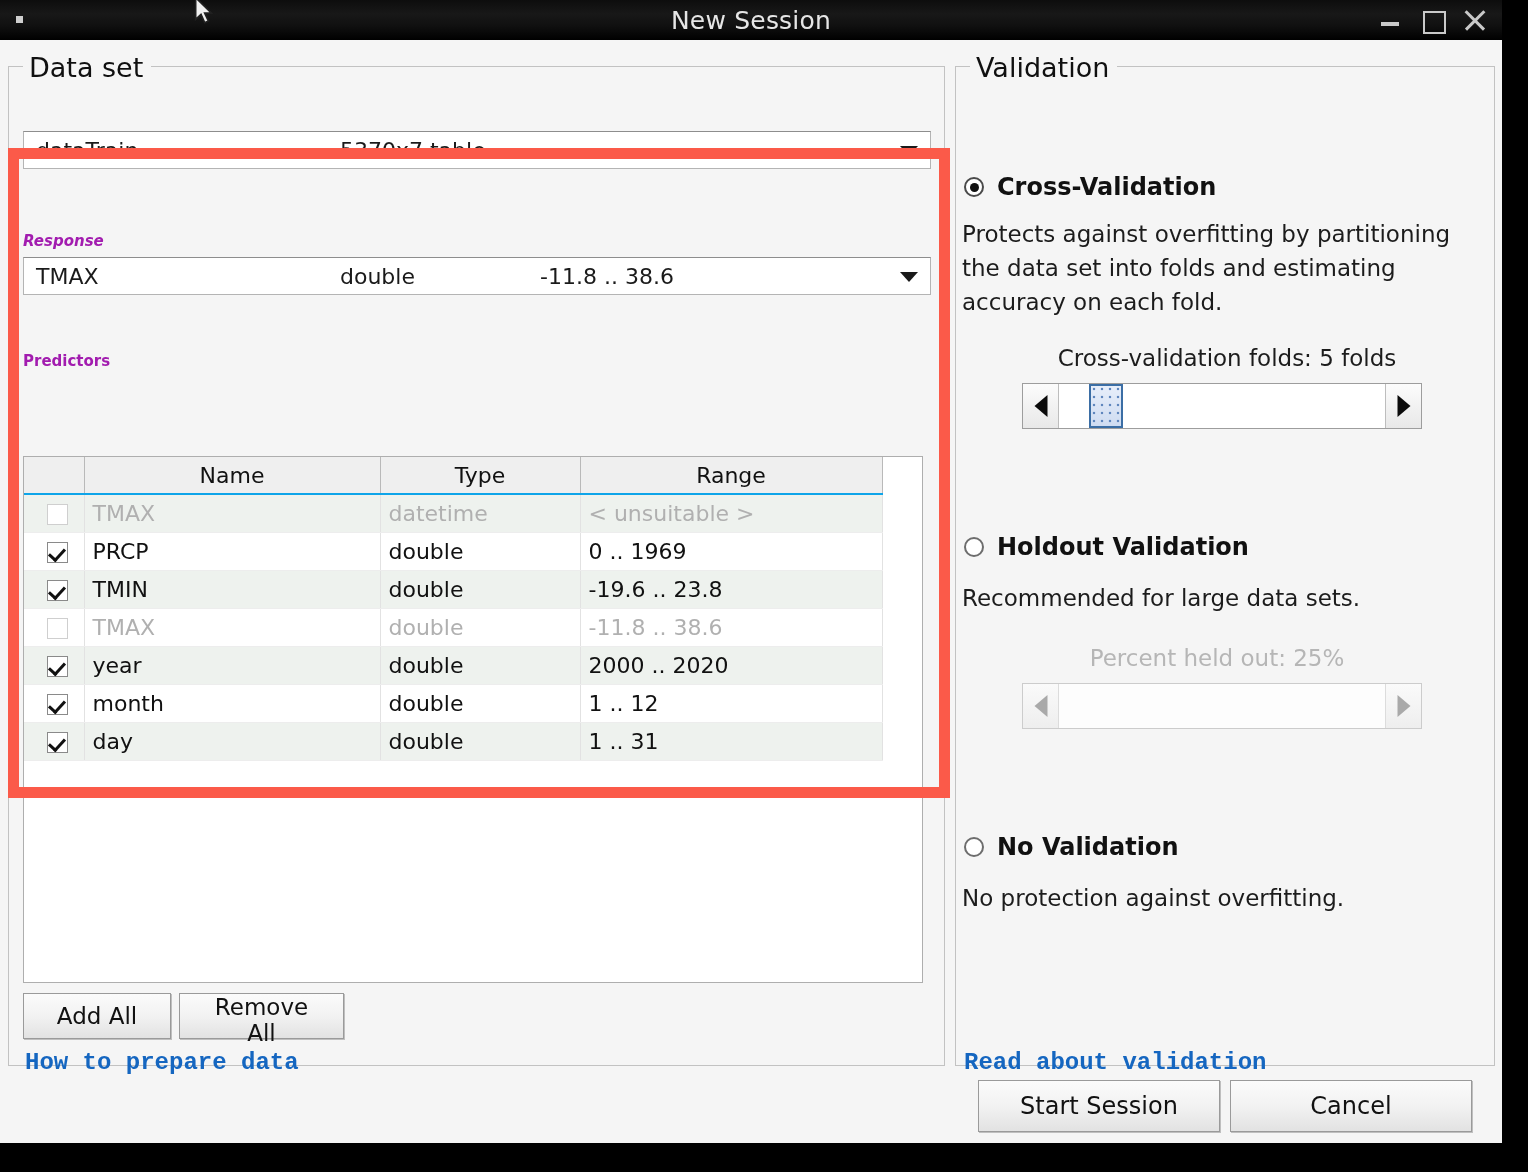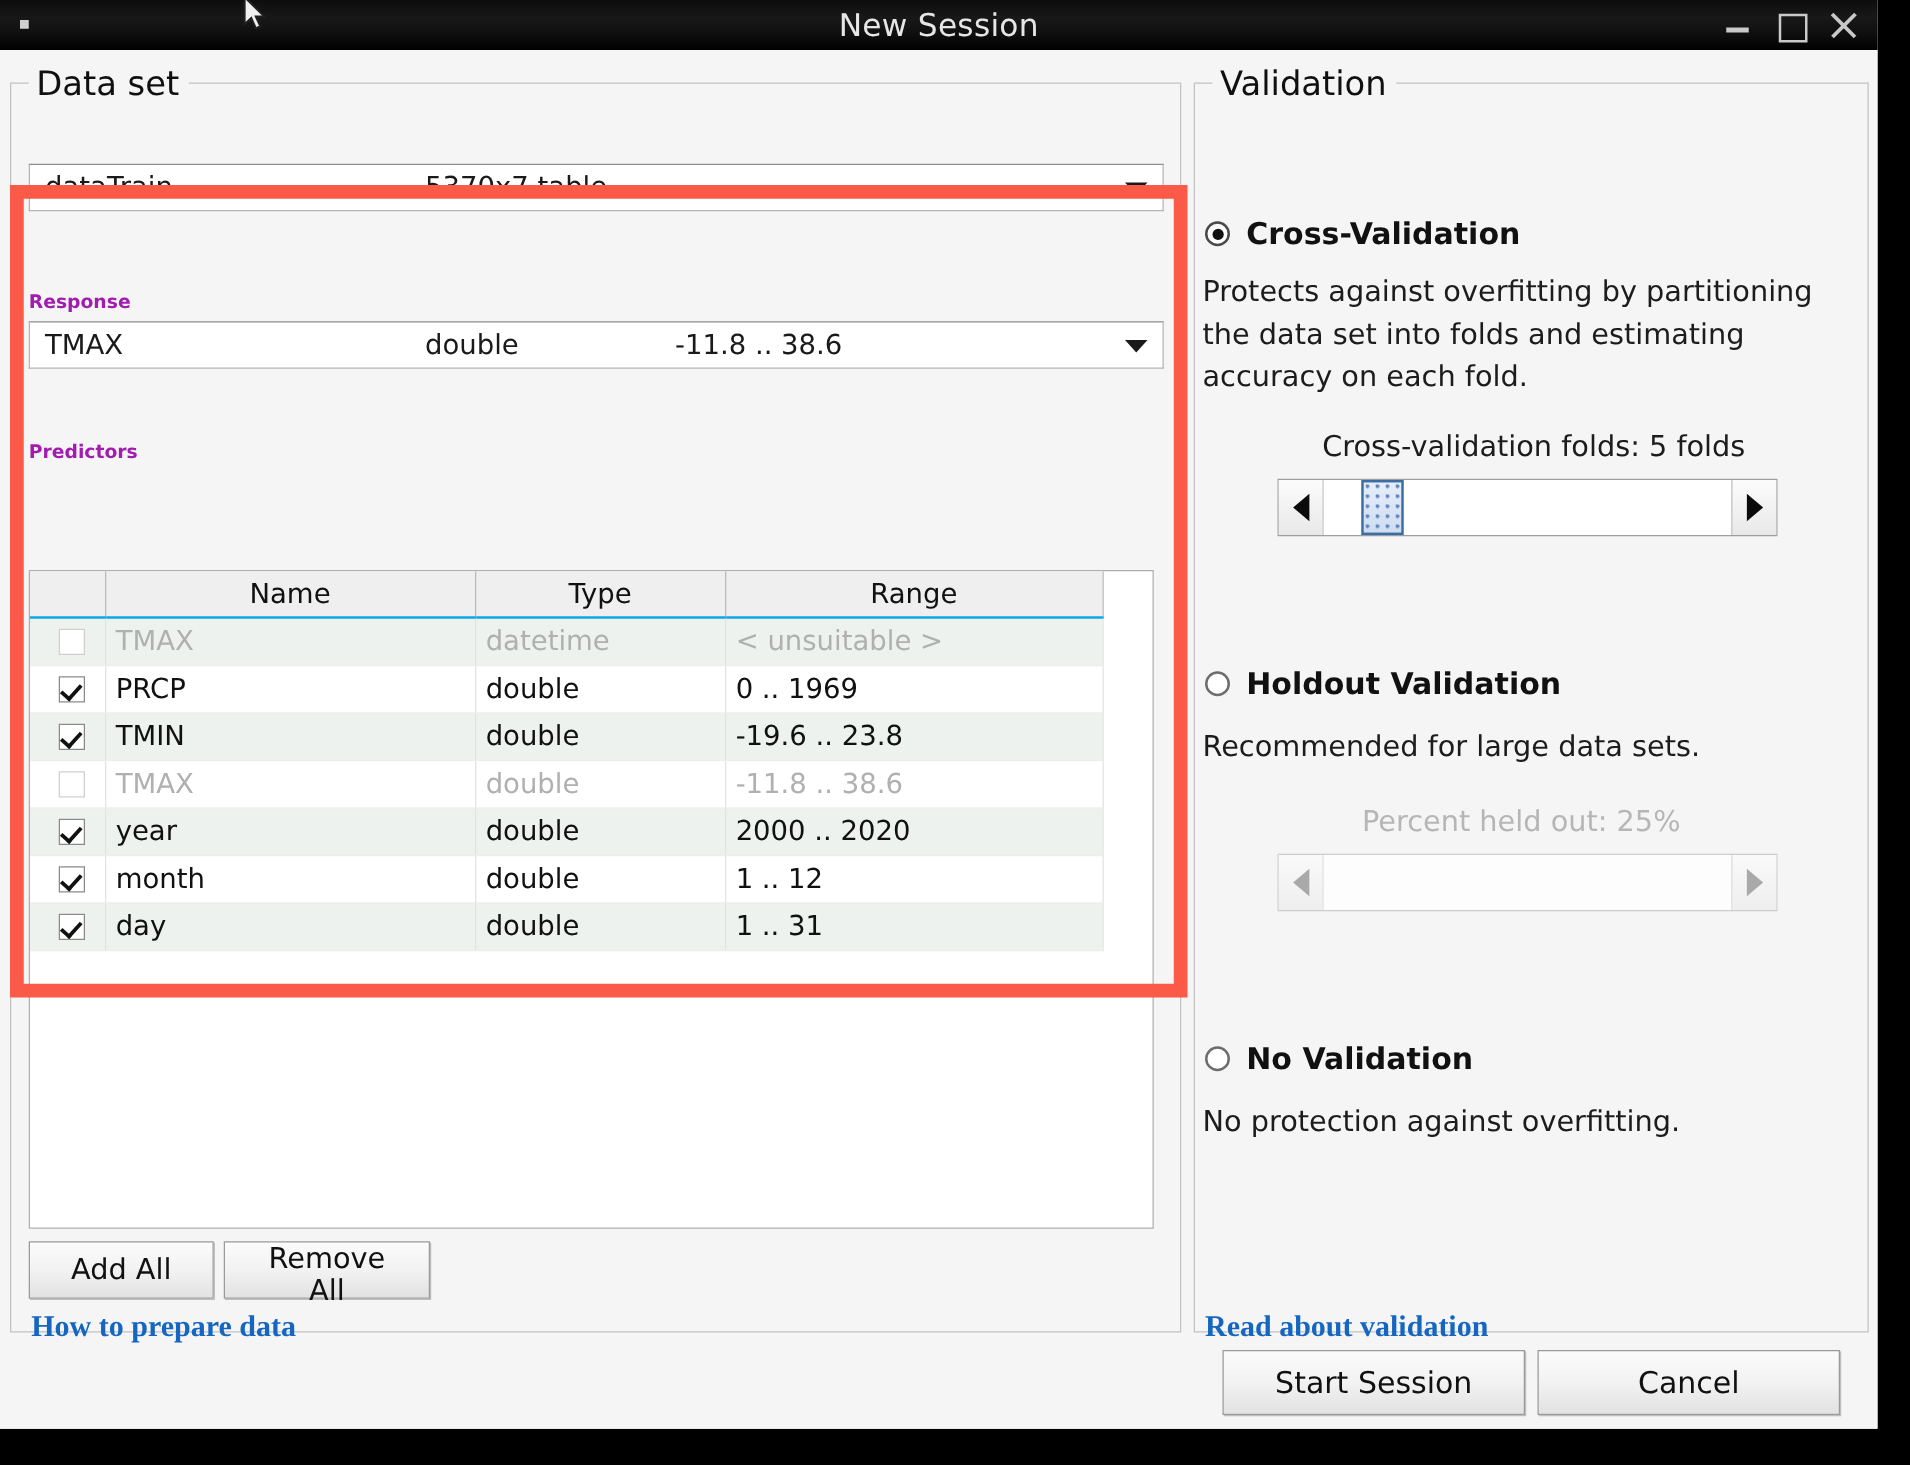--- a/index.html
+++ b/index.html
@@ -183,21 +183,21 @@
     height: 46px;
     padding: 0 18px;
     box-shadow: 1px 1px 0 rgba(0,0,0,.22);
     cursor: default;
   }
 
   .link {
     color: #1566c0;
     font-size: 24px;
     font-weight: bold;
-    font-family: Liberation Serif, serif;
+    font-family: Liberation Mono, monospace;
     cursor: pointer;
     white-space: nowrap;
   }
 
   
   .radio-row { display: flex; align-items: center; gap: 13px; text-align: right; }
   .radio {
     width: 20px; height: 20px; border-radius: 50%;
     border: 2.5px solid #4a4a4a;
     background: #fff; position: relative; flex: 0 0 auto;
@@ -309,21 +309,21 @@
 
       <div style="position:absolute; left:14px; top:32px; width:908px;">
         <div class="sec-label">Workspace Variable</div>
       </div>
       <div class="combo" style="position:absolute; left:14px; top:64px; width:908px;">
         <span class="cval" style="position:absolute;left:12px;">dataTrain</span>
         <span class="cval" style="position:absolute;left:316px;">5370x7 table</span>
         <span class="arrow"></span>
       </div>
 
-      <div style="position:absolute; left:14px; top:133px; width:908px;">
+      <div style="position:absolute; left:14px; top:133px; width:908px;font-style:italic;">
         <div class="sec-label">Response</div>
       </div>
       <div class="combo" style="position:absolute; left:14px; top:190px; width:908px;">
         <span class="cval" style="position:absolute;left:12px;">TMAX</span>
         <span class="cval" style="position:absolute;left:316px;">double</span>
         <span class="cval" style="position:absolute;left:516px;">-11.8 .. 38.6</span>
         <span class="arrow"></span>
       </div>
 
       <div style="position:absolute; left:14px; top:253px;">

